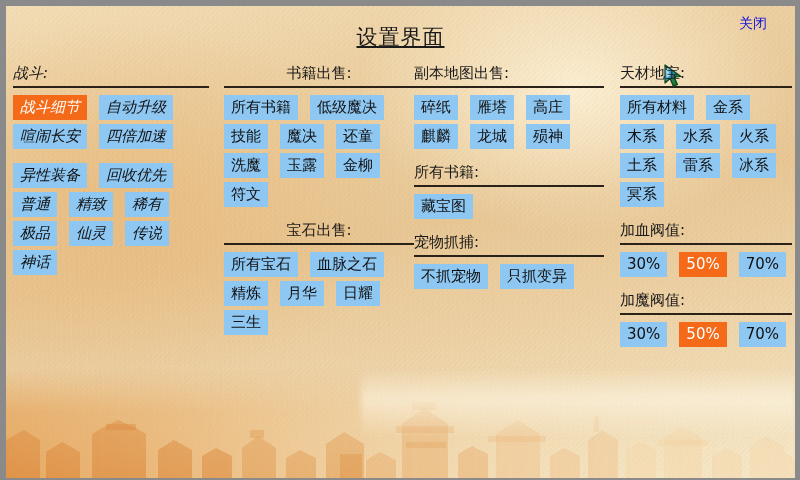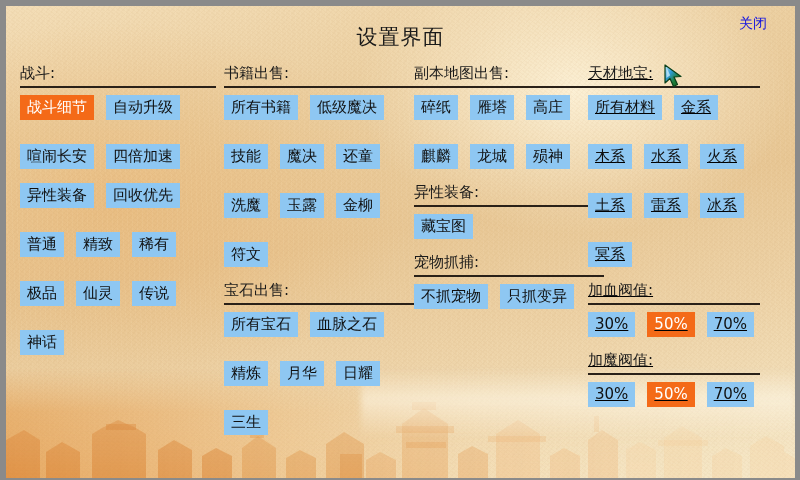--- a/index.html
+++ b/index.html
@@ -63,58 +63,59 @@
   }
 
   
   #title {
     position: absolute;
     left: 0; right: 0; top: 17px;
     text-align: center;
     font-size: 21px;
     color: #1a1a1a;
     letter-spacing: 1px;
+    text-decoration: underline;
   }
   #close-btn {
     position: absolute;
     right: 28px; top: 10px;
     font-size: 14px;
     color: #1414e0;
     cursor: pointer;
     line-height: 1;
   }
 
   
   #content {
     position: absolute;
     left: 0; right: 0; top: 58px; bottom: 0;
   }
   .column { position: absolute; top: 0; }
-  #col1 { left: 14px;  width: 196px; }
-  #col2 { left: 218px; width: 190px; }
+  #col1 { left: 7px;  width: 196px; font-style: italic; }
+  #col2 { left: 218px; width: 190px; text-align: center; }
   #col3 { left: 408px; width: 190px; }
-  #col4 { left: 582px; width: 172px; text-decoration: underline; }
+  #col4 { left: 614px; width: 172px; }
 
   .group { margin-bottom: 14px; }
 
   .group-title {
     font-size: 15px;
     color: #1a1a1a;
     padding-bottom: 3px;
     margin-bottom: 7px;
     border-bottom: 2px solid #2a2118;
     position: relative;
     white-space: nowrap;
   }
   .group-title span { position: relative; z-index: 1; }
 
   .btn-row {
     display: flex;
     flex-wrap: wrap;
-    gap: 24px 12px;
+    gap: 4px 12px;
     margin-bottom: 2px;
   }
 
   .btn {
     display: inline-block;
     padding: 2px 7px 3px 7px;
     font-size: 15px;
     line-height: 20px;
     color: #101010;
     background: #8ec7f2;
@@ -252,21 +253,21 @@
           <div class="btn-row">
             <div class="btn">碎纸</div>
             <div class="btn">雁塔</div>
             <div class="btn">高庄</div>
             <div class="btn">麒麟</div>
             <div class="btn">龙城</div>
             <div class="btn">殒神</div>
           </div>
         </div>
         <div class="group">
-          <div class="group-title"><span>异性装备:</span></div>
+          <div class="group-title"><span>所有书籍:</span></div>
           <div class="btn-row">
             <div class="btn">藏宝图</div>
           </div>
         </div>
         <div class="group">
           <div class="group-title"><span>宠物抓捕:</span></div>
           <div class="btn-row">
             <div class="btn">不抓宠物</div>
             <div class="btn">只抓变异</div>
           </div>

